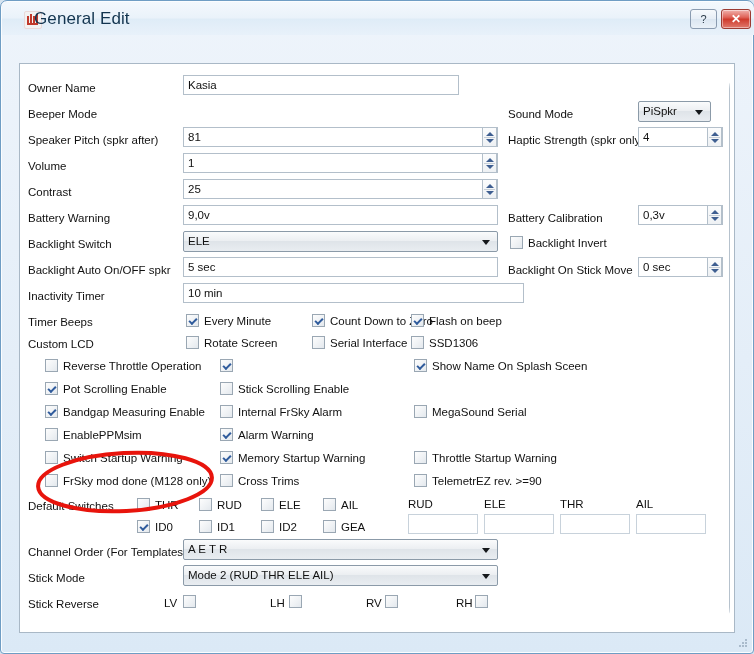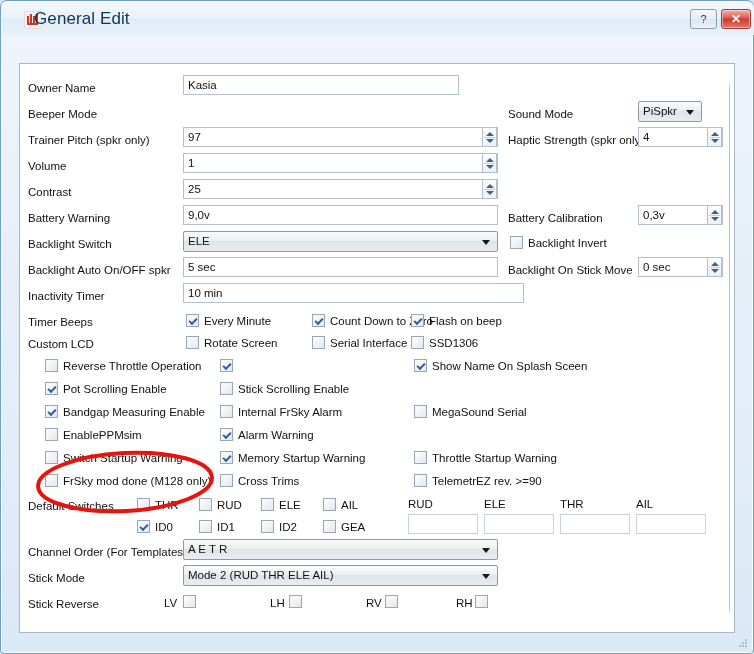--- a/index.html
+++ b/index.html
@@ -149,35 +149,35 @@
     <div class="winbtn" id="btn-close">✕</div>
   </div>
 
 
   <div id="panel">
    <div id="inner">
     <div id="vpanel-edge"></div>
 
     <div class="lbl" style="left:8px;top:17px">Owner Name</div>
     <div class="lbl" style="left:8px;top:43px">Beeper Mode</div>
-    <div class="lbl" style="left:8px;top:69px">Trainer Pitch (spkr only)</div>
+    <div class="lbl" style="left:8px;top:69px">Speaker Pitch (spkr after)</div>
     <div class="lbl" style="left:8px;top:95px">Volume</div>
     <div class="lbl" style="left:8px;top:121px">Contrast</div>
     <div class="lbl" style="left:8px;top:147px">Battery Warning</div>
     <div class="lbl" style="left:8px;top:173px">Backlight Switch</div>
     <div class="lbl" style="left:8px;top:199px">Backlight Auto On/OFF spkr</div>
     <div class="lbl" style="left:8px;top:225px">Inactivity Timer</div>
     <div class="lbl" style="left:8px;top:251px">Timer Beeps</div>
     <div class="lbl" style="left:8px;top:273px">Custom LCD</div>
 
     <div class="tbox" style="left:163px;top:11px;width:276px">Kasia</div>
 
 
     <div class="spin" style="left:163px;top:63px;width:315px">
-      <span>97</span>
+      <span>81</span>
       <span class="btns">
         <span class="up"></span>
         <span class="sep"></span>
         <span class="dn"></span>
       </span>
     </div>
 
     <div class="spin" style="left:163px;top:89px;width:315px">
       <span>1</span>
       <span class="btns">
@@ -200,21 +200,21 @@
 
     <div class="combo" style="left:163px;top:167px;width:315px">
       <span>ELE</span>
       <span class="arrow"></span>
     </div>
 
     <div class="tbox" style="left:163px;top:193px;width:315px">5 sec</div>
     <div class="tbox" style="left:163px;top:219px;width:341px">10 min</div>
 
     <div class="lbl" style="left:488px;top:43px">Sound Mode</div>
-    <div class="combo" style="left:618px;top:37px;width:64px">
+    <div class="combo" style="left:618px;top:37px;width:73px">
       <span>PiSpkr</span>
       <span class="arrow"></span>
     </div>
 
     <div class="lbl" style="left:488px;top:69px">Haptic Strength (spkr only)</div>
     <div class="spin" style="left:618px;top:63px;width:85px">
       <span>4</span>
       <span class="btns">
         <span class="up"></span>
         <span class="sep"></span>

